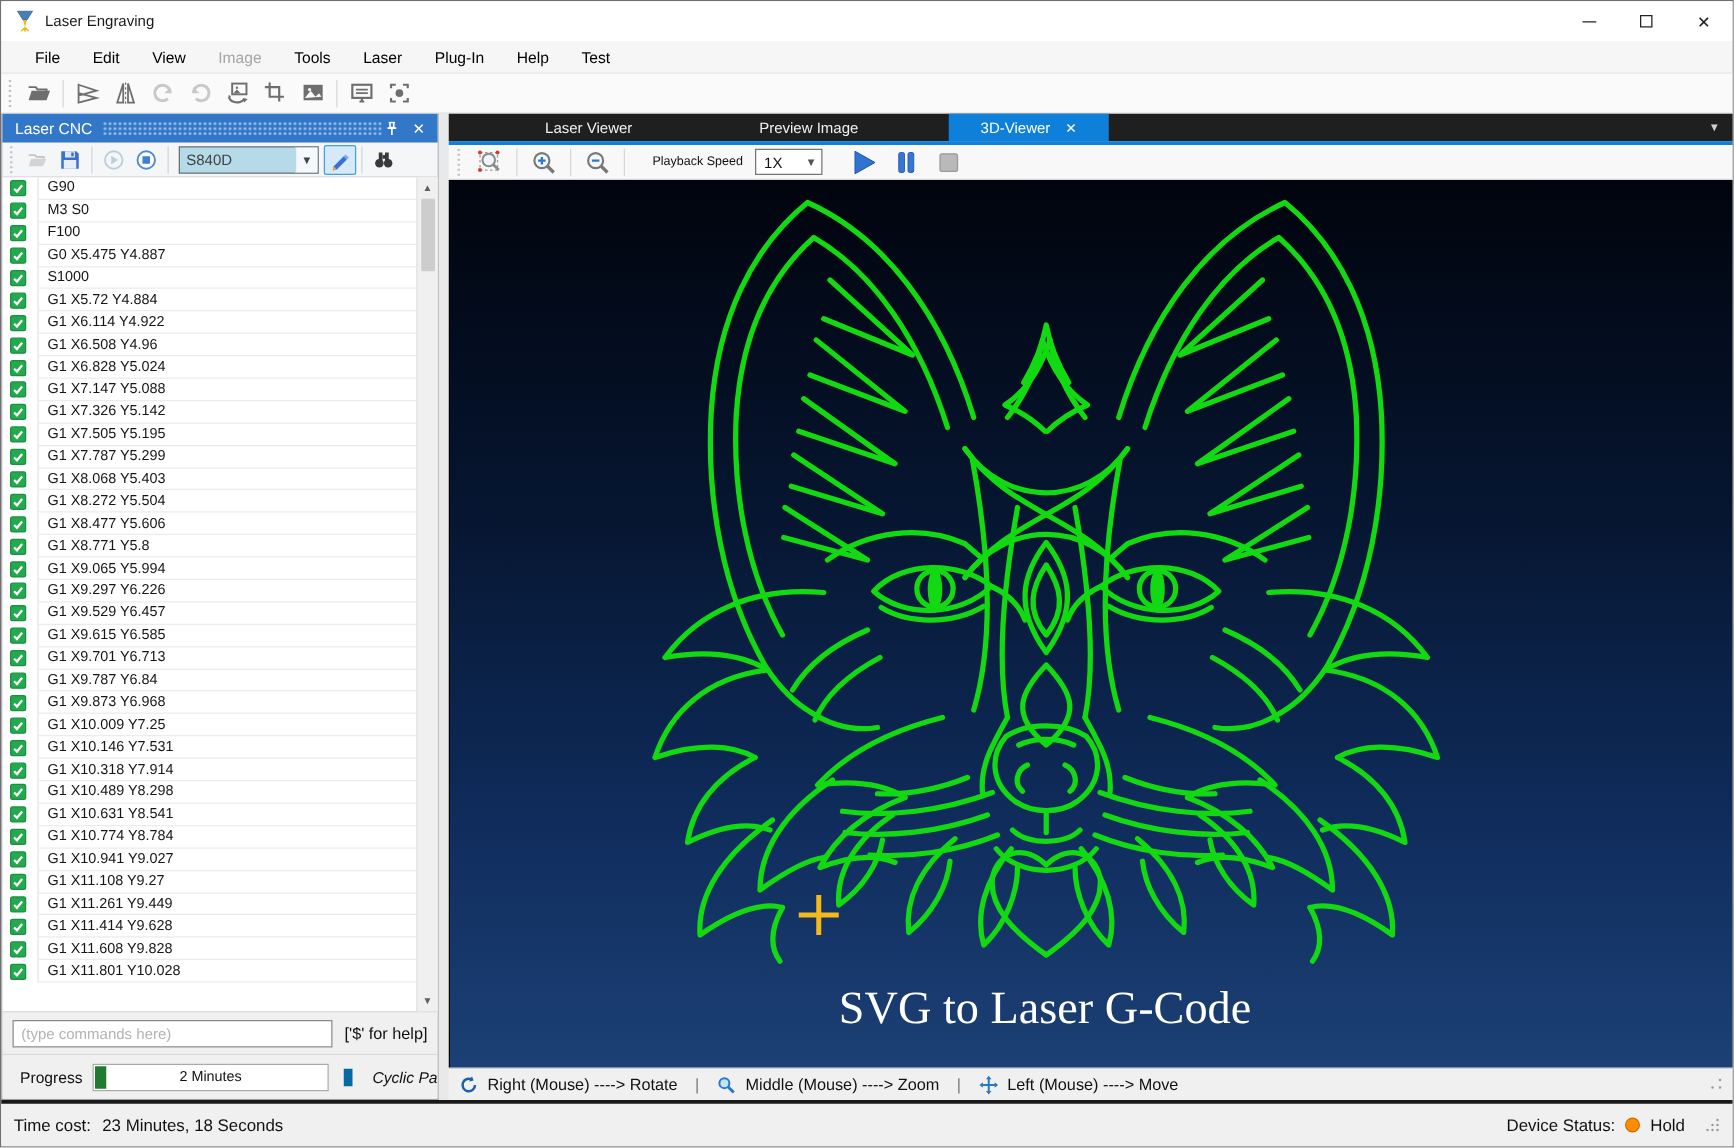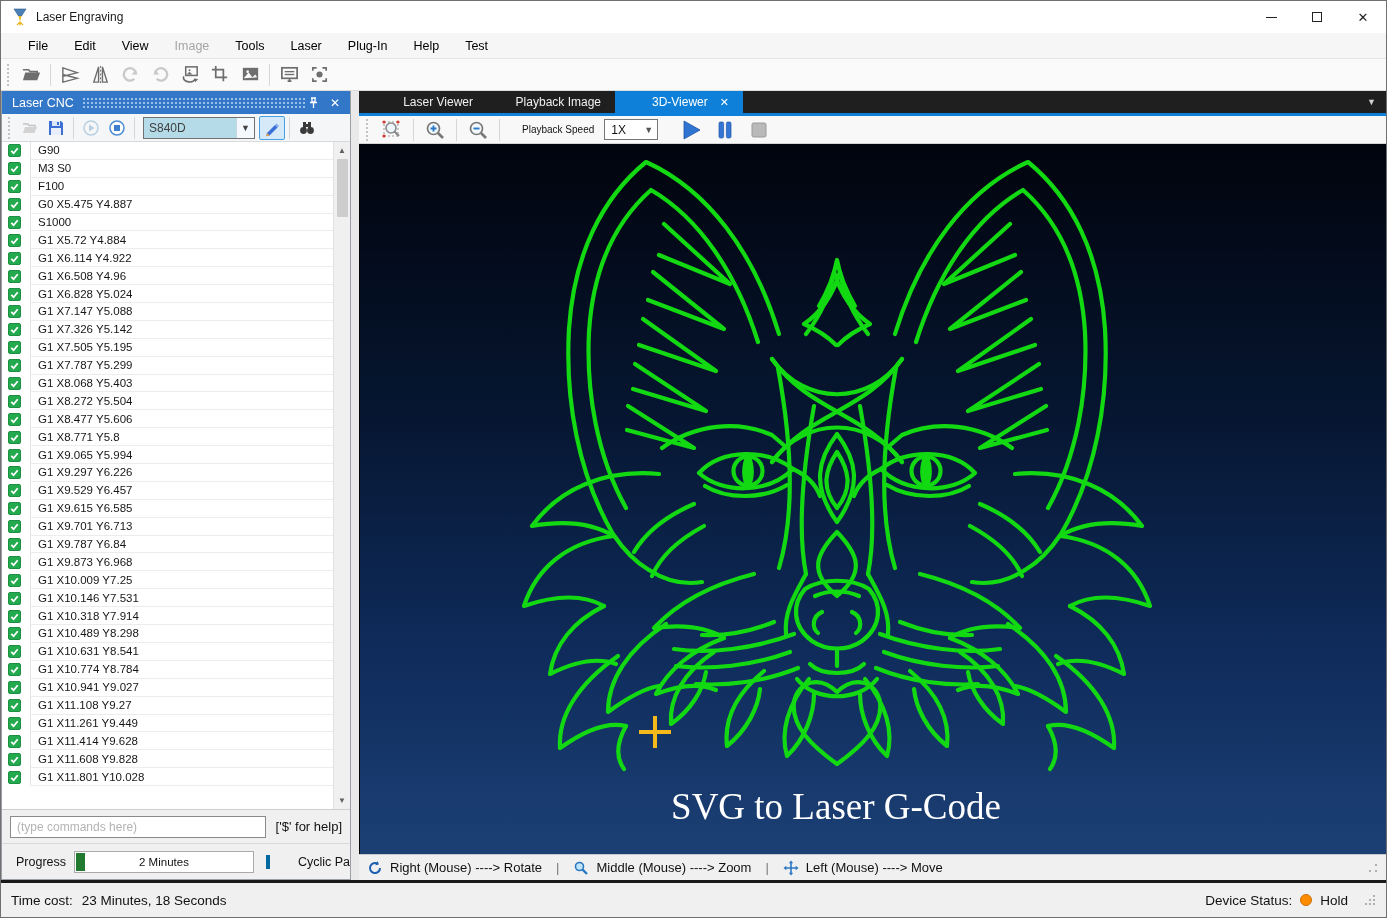--- a/index.html
+++ b/index.html
@@ -82,31 +82,31 @@
   .cmd-input::placeholder { color:#b3b3b3; }
   .cmd-help { font-size:13px; color:#111; margin-left:10px; white-space:nowrap; }
 
   .prog-row { height:36px; flex:0 0 36px; background:#f0f0f0; border-top:1px solid #dadada;
               display:flex; align-items:center; padding-left:14px; overflow:hidden; }
   .prog-label { font-size:12.5px; color:#111; margin-right:8px; }
   .prog-bar { position:relative; width:213px; height:22px; background:#fff; border:1px solid #aaa; }
   .prog-fill { position:absolute; left:1px; top:1px; bottom:1px; background:#217a2f; }
   .prog-text { position:absolute; inset:0; display:flex; align-items:center; justify-content:center;
                font-size:11.5px; color:#111; }
-  .prog-right { font-size:12.5px; color:#111; margin-left:12px; border-left:4px solid #0369a1;
-                padding-left:28px; white-space:nowrap; }
+  .prog-right { font-size:12.5px; color:#111; margin-left:12px; border-left:7px solid #0369a1;
+                padding-left:16px; white-space:nowrap;font-style:italic; }
 
   
   .splitter { width:8px; flex:0 0 8px; background:#e9e9e9; }
 
   
   .viewer { flex:1 1 auto; display:flex; flex-direction:column; min-width:0; }
   .tabstrip { height:22px; flex:0 0 22px; background:#1f1f1f; display:flex; align-items:stretch; }
-  .tab { min-width:128px; display:flex; align-items:center; justify-content:flex-end; gap:10px;
-         color:#f0f0f0; font-size:12px; padding:0 14px; cursor:default; }
+  .tab { min-width:128px; display:flex; align-items:center; justify-content:center; gap:10px;
+         color:#f0f0f0; font-size:12px; padding:0 14px; cursor:default;margin-left:48px; }
   .tab.active { background:#0e80d9; color:#fff; }
   .tab .tclose { font-size:11px; color:#fff; margin-left:2px; }
   .tabstrip .tcaret { margin-left:auto; color:#cfcfcf; font-size:9px; display:flex; align-items:center;
                       padding-right:10px; }
   .blueline { height:3px; flex:0 0 3px; background:#0e80d9; }
 
   .vtoolbar { height:28px; flex:0 0 28px; background:#f8f8f8; border-bottom:1px solid #d5d5d5;
               display:flex; align-items:center; padding-left:3px; }
   .vtb-btn { width:34px; height:26px; display:flex; align-items:center; justify-content:center; }
   .vtb-btn svg { width:22px; height:22px; }
@@ -629,21 +629,21 @@
 
     <div class="splitter"></div>
 
     <div class="viewer">
       <div class="tabstrip">
 
         <div class="tab">
             <span>Laser Viewer</span>
           </div>
           <div class="tab">
-            <span>Playback Image</span>
+            <span>Preview Image</span>
           </div>
           <div class="tab active">
             <span>3D-Viewer</span>
             <span class="tclose">✕</span>
           </div>
           <span class="tcaret">▼</span>
       </div>
       <div class="blueline"></div>
 
       <div class="vtoolbar">

